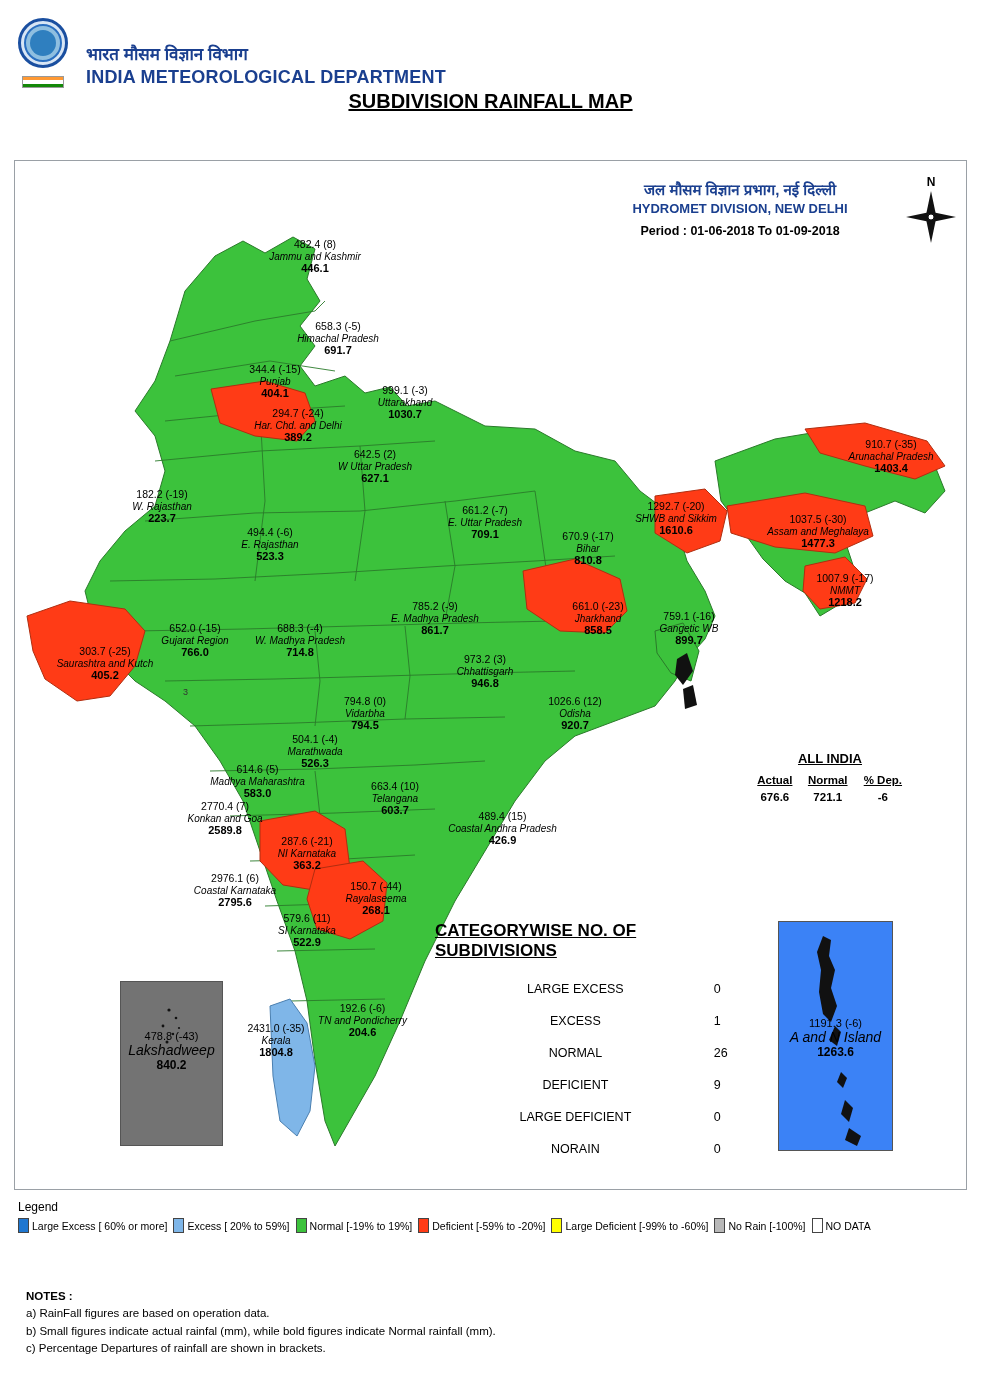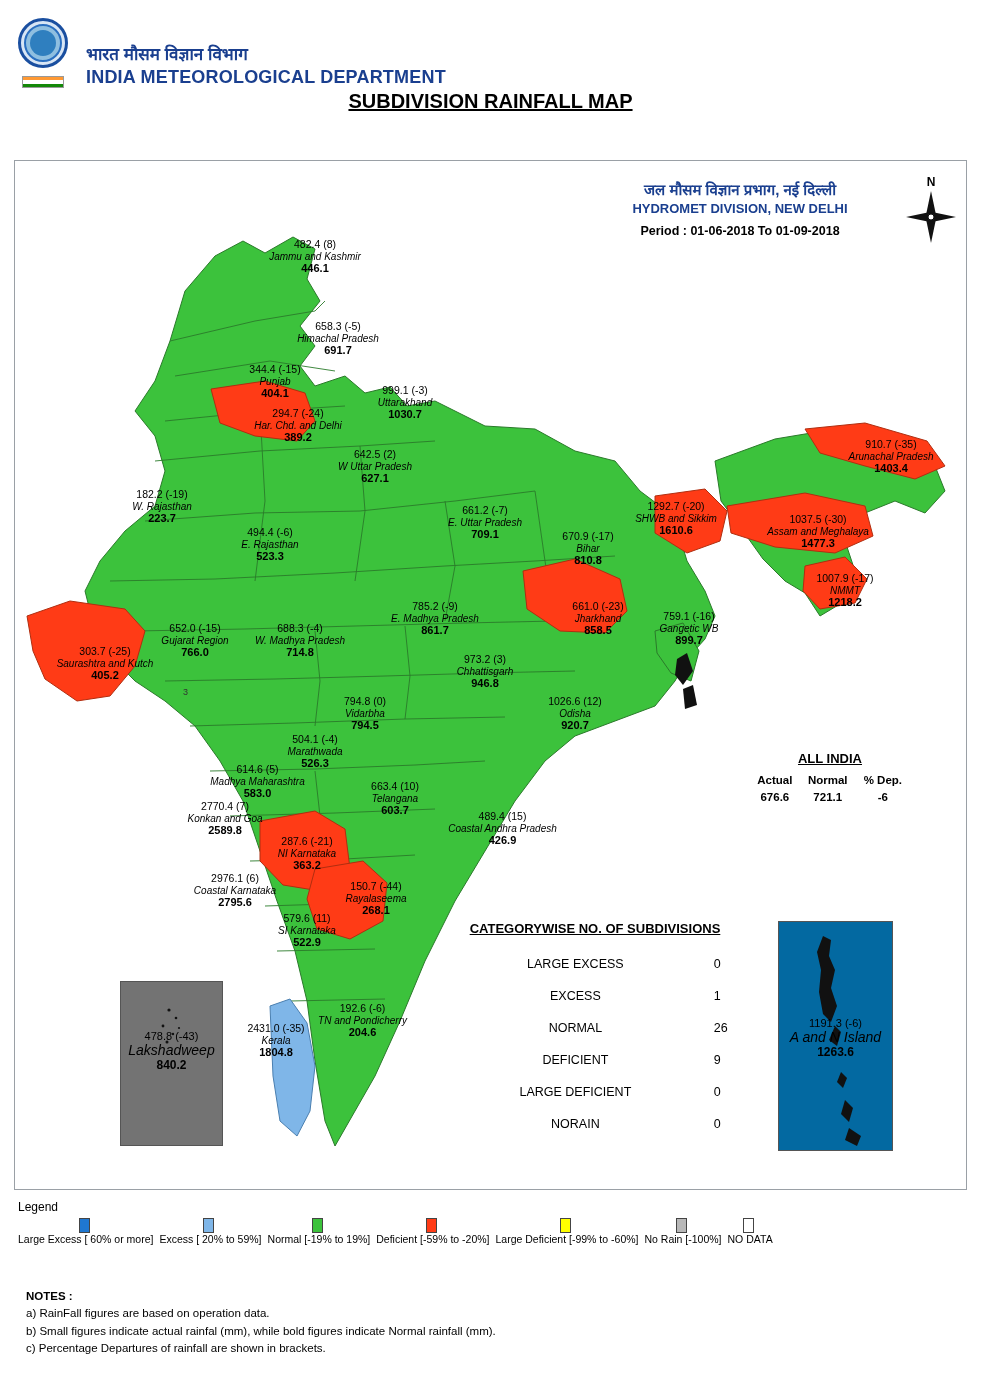--- a/index.html
+++ b/index.html
@@ -54,47 +54,47 @@
   .hm-hindi { font-size:15px; font-weight:bold; color:#1a3f8f; }
   .hm-eng { font-size:13px; font-weight:bold; color:#1a3f8f; margin-top:2px; }
   .hm-period { font-size:12.5px; font-weight:bold; color:#000; margin-top:8px; }
   
   .compass { position:absolute; left:888px; top:14px; width:56px; height:70px; text-align:center; }
   .compass .n { font-size:12px; font-weight:bold; }
   
   .allindia { position:absolute; left:735px; top:590px; width:160px; text-align:center; }
   .allindia .hd { font-size:13px; font-weight:bold; text-decoration:underline; }
   .allindia table { width:100%; border-collapse:collapse; margin-top:6px; }
-  .allindia th { font-size:11.5px; font-weight:bold; padding:2px 0; }
+  .allindia th { font-size:11.5px; font-weight:bold; padding:2px 0;text-decoration:underline; }
   .allindia td { font-size:11.5px; font-weight:bold; padding:3px 0; }
   
   .cattable { position:absolute; left:420px; top:760px; width:320px; }
-  .cattable .hd { font-size:13px; font-weight:bold; text-decoration:underline; text-align:center; }
+  .cattable .hd { font-size:17px; font-weight:bold; text-decoration:underline; }
   .cattable table { width:100%; border-collapse:collapse; margin-top:12px; }
   .cattable td { font-size:12.5px; padding:9px 0;text-align:center; }
   .cattable td.lbl { padding-left:48px; }
   .cattable td.val { text-align:left; padding-left:46px; font-size:12.5px; }
   
   .inset { position:absolute; border:1px solid #555; }
   .inset-lak { left:105px; top:820px; width:103px; height:165px; background:#737373; }
-  .inset-and { left:763px; top:760px; width:115px; height:230px; background:#0369a1;text-decoration:underline; }
+  .inset-and { left:763px; top:760px; width:115px; height:230px; background:#3b82f6;text-decoration:underline; }
   .inset-label { position:absolute; width:100%; text-align:center; }
   .inset-label .small { font-size:11px; }
   .inset-label .it { font-size:14px; font-style:italic; }
   .inset-label .bold { font-size:12px; font-weight:bold; }
   
   .sd { position:absolute; text-align:center; white-space:nowrap; line-height:1.12; }
   .sd .a { font-size:10.5px; color:#000; }
   .sd .n { font-size:10px; font-style:italic; color:#000; }
   .sd .b { font-size:11px; font-weight:bold; color:#000; }
   
   .legend { position:absolute; left:18px; top:1200px; width:945px; }
   .legend .lt { font-size:12px; margin-bottom:4px; }
   .legend .row { display:flex; align-items:center; gap:0px; }
-  .lg-item { display:flex; align-items:center; margin-right:6px;flex-direction:column; }
+  .lg-item { display:flex; align-items:center; margin-right:6px; }
   .sw { width:11px; height:15px; border:1px solid #444; margin-right:3px; }
   .lg-item span { font-size:10.5px; }
   
   .notes { position:absolute; left:26px; top:1288px; font-size:11.5px; line-height:1.5; }
   .notes .hd { font-weight:bold; }
 </style>
 </head>
 <body>
 
 <div class="header">

